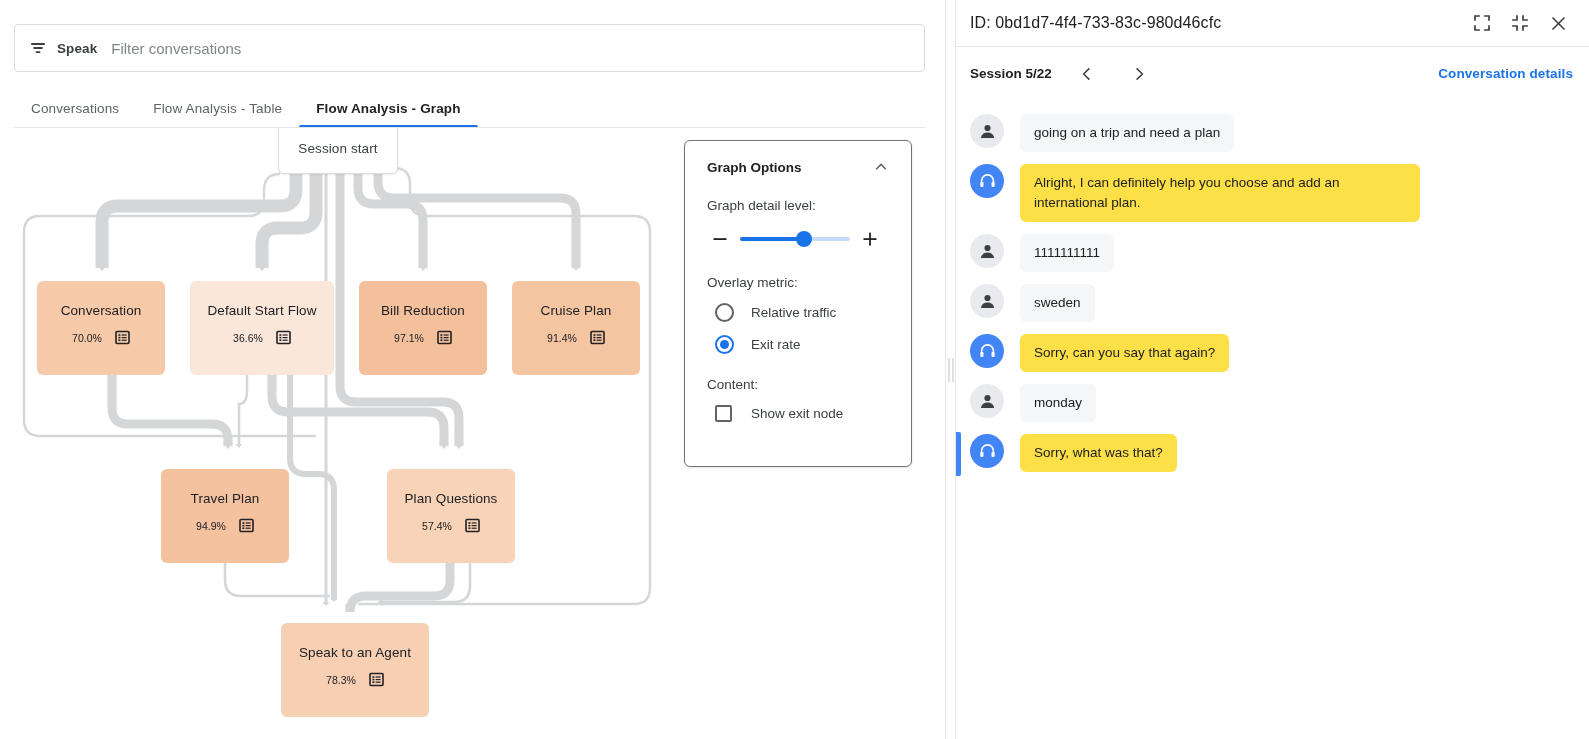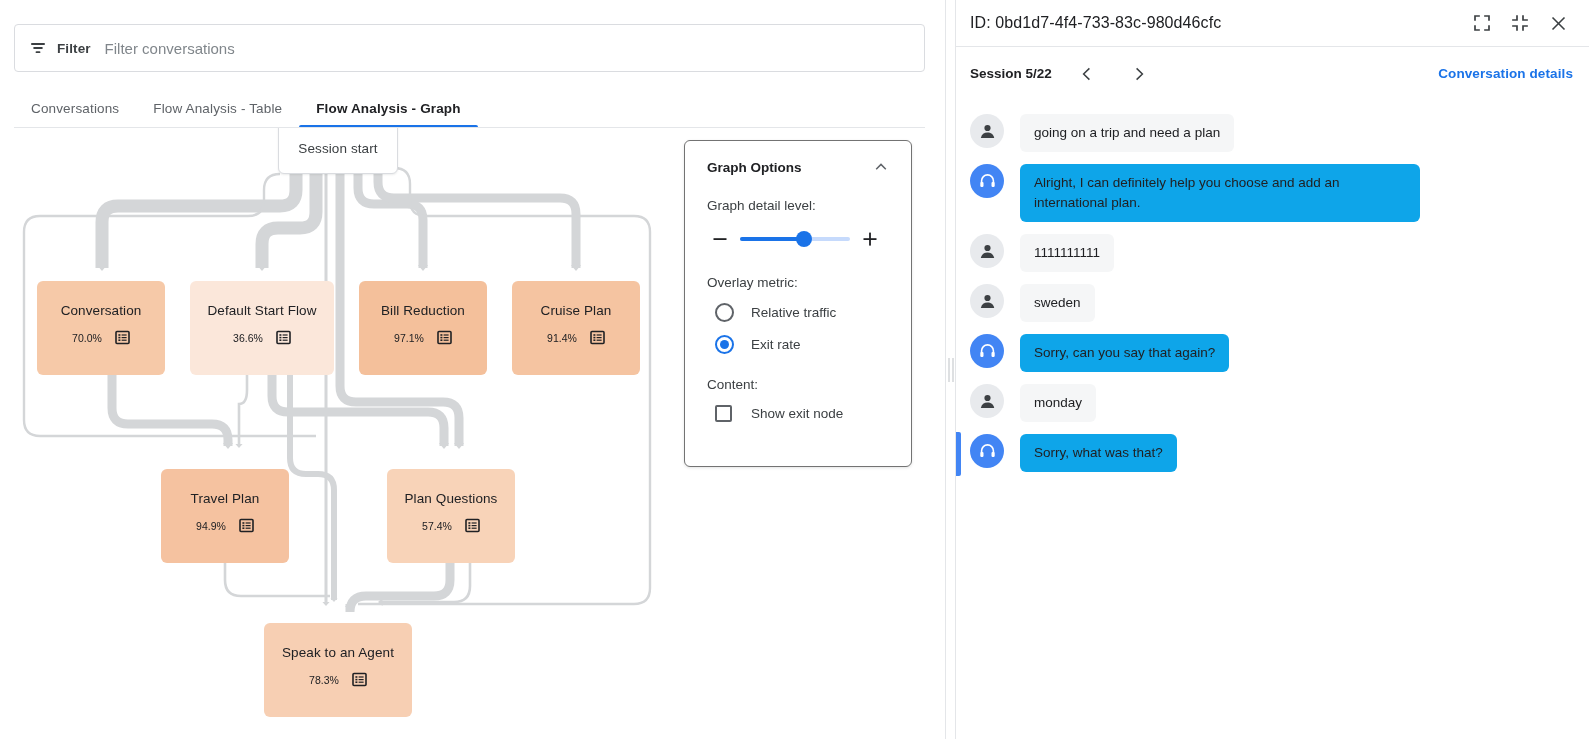--- a/index.html
+++ b/index.html
@@ -105,40 +105,40 @@
 
   .msgs { position:absolute; left:0; top:100px; right:0; bottom:0; overflow:hidden; padding-top:8px; }
   .msg { position:relative; display:flex; align-items:flex-start; padding:6px 14px 6px 14px; }
   .avatar { width:34px; height:34px; border-radius:50%; flex:0 0 auto;
             display:flex; align-items:center; justify-content:center; }
   .avatar.user { background:#e8eaed; }
   .avatar.bot  { background:#4285f4; }
   .bubble { margin-left:16px; border-radius:6px; padding:9px 14px;
             font-size:13.5px; line-height:20px; color:#202124; max-width:400px; }
   .bubble.user { background:#f5f6f7; }
-  .bubble.bot  { background:#0ea5e9; }
+  .bubble.bot  { background:#fde047; }
   .msg.marked::before { content:""; position:absolute; left:0; top:4px;
       width:5px; height:44px; background:#4285f4; border-radius:0 2px 2px 0; }
 </style>
 </head>
 <body>
 
 <div class="app">
 
   <div class="left">
 
     <div class="filter-bar">
       <span class="filter-icon">
         <svg width="18" height="18" viewBox="0 0 18 18">
           <rect x="2" y="4" width="14" height="1.9" rx="0.9" fill="#3c4043"></rect>
           <rect x="4.2" y="8.1" width="9.6" height="1.9" rx="0.9" fill="#3c4043"></rect>
           <rect x="6.6" y="12.2" width="4.8" height="1.9" rx="0.9" fill="#3c4043"></rect>
         </svg>
       </span>
-      <span class="filter-word">Filter</span>
+      <span class="filter-word">Speak</span>
       <span class="filter-placeholder">Filter conversations</span>
     </div>
 
     <div class="tabs">
       <div class="tab">Conversations</div>
       <div class="tab">Flow Analysis - Table</div>
       <div class="tab active">Flow Analysis - Graph</div>
     </div>
     <div class="tabs-underline"></div>
 
@@ -290,21 +290,21 @@
                 <rect x="6.6" y="4.4" width="5" height="1.2" fill="#202124"></rect>
               <rect x="3.4" y="6.8" width="2" height="1.6" fill="#202124"></rect>
                 <rect x="6.6" y="7" width="5" height="1.2" fill="#202124"></rect>
               <rect x="3.4" y="9.4" width="2" height="1.6" fill="#202124"></rect>
                 <rect x="6.6" y="9.6" width="5" height="1.2" fill="#202124"></rect>
             </svg>
           </span>
         </span>
       </div>
 
-      <div class="node" style="left:264px;top:495px;width:148px;height:94px;background:#f7cfb3;">
+      <div class="node" style="left:281px;top:495px;width:148px;height:94px;background:#f7cfb3;">
         <span class="node-title">Speak to an Agent</span>
         <span class="node-metric">
           <span class="node-pct">78.3%</span>
           <span class="node-icon">
             <svg width="15" height="15" viewBox="0 0 15 15">
               <rect x="1" y="1.5" width="13" height="12" rx="1" fill="none" stroke="#202124" stroke-width="1.6"></rect>
               <rect x="3.4" y="4.2" width="2" height="1.6" fill="#202124"></rect>
                 <rect x="6.6" y="4.4" width="5" height="1.2" fill="#202124"></rect>
               <rect x="3.4" y="6.8" width="2" height="1.6" fill="#202124"></rect>
                 <rect x="6.6" y="7" width="5" height="1.2" fill="#202124"></rect>

